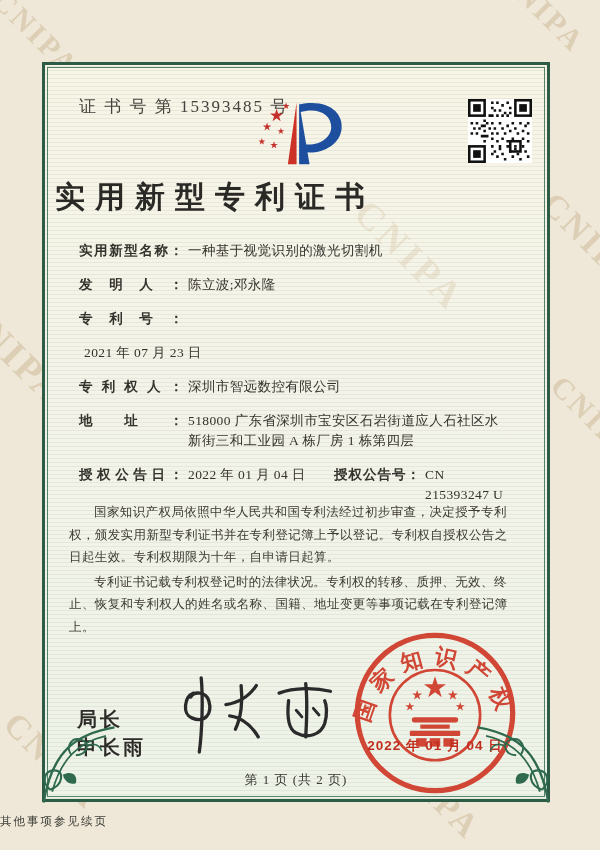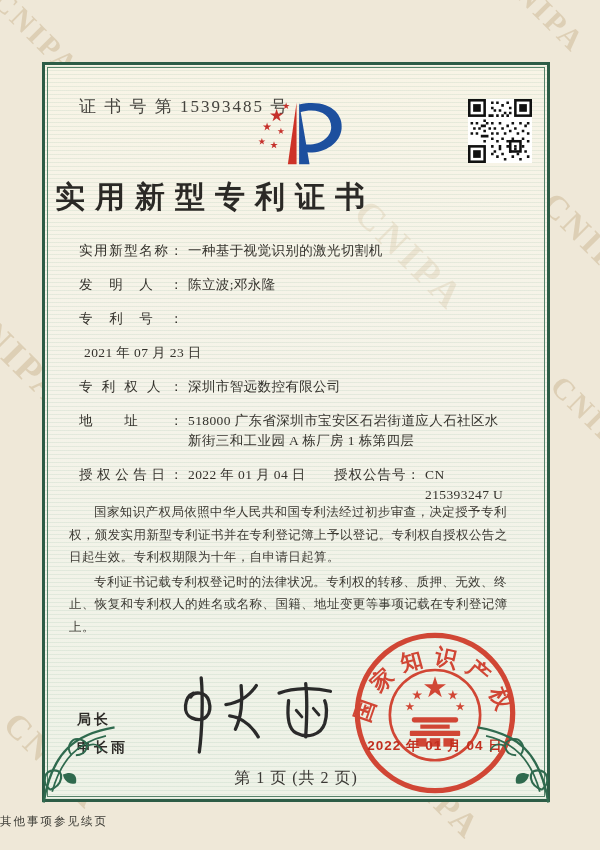--- a/index.html
+++ b/index.html
@@ -46,47 +46,47 @@
   .qr { position:absolute; right:15px; top:34px; width:64px; height:64px; }
   .title {
     position:absolute; top:112px; left:0; width:100%;
     text-align:left; font-size:30px; font-weight:bold;
     letter-spacing:10px; text-indent:10px; color:#2b2926;
   }
   .fields { position:absolute; top:176px; left:34px; right:36px; }
   .field-row { display:flex; font-size:13.5px; color:#34322c; line-height:20px; margin-bottom:14px; }
   .field-label {
     width:104px; flex:none;
-    text-align:justify; text-align-last:justify; text-justify:inter-character;
+    text-align:justify; text-align-last:justify; text-justify:inter-character;font-weight:bold;
   }
   .field-value { flex:1; margin-left:5px; letter-spacing:0.4px; }
   .grant-row { display:flex; font-size:13.5px; color:#34322c; line-height:20px; }
   .grant-left { display:flex; width:255px; flex:none; }
   .grant-right { display:flex; flex:1; }
   .grant-right .field-label { width:86px; }
   .paragraphs {
     position:absolute; top:436px; left:24px; right:32px;
     font-size:12.5px; line-height:1.8; color:#3c3a33; letter-spacing:0.4px;
   }
   .paragraphs p { margin:0 0 2px 0; text-indent:2em; }
   .director {
     position:absolute; left:32px; top:640px;
     font-family:"Liberation Sans",sans-serif; font-weight:bold;
-    font-size:14px; line-height:28px; letter-spacing:3px; color:#2e2c28;
+    font-size:20px; line-height:28px; letter-spacing:3px; color:#2e2c28;
   }
   .signature { position:absolute; left:122px; top:606px; width:190px; height:88px; }
   .seal { position:absolute; left:306px; top:564px; width:168px; height:168px; opacity:0.93; }
   .seal-date {
     position:absolute; left:306px; top:672px; width:168px; text-align:center;
     font-family:"Liberation Sans",sans-serif; font-weight:bold;
     font-size:13.5px; letter-spacing:1px; color:#c22f1f;
   }
   .page-info {
     position:absolute; bottom:10px; left:0; width:100%; text-align:center;
-    font-size:16px; letter-spacing:1px; color:#3b3935;
+    font-size:13px; letter-spacing:1px; color:#3b3935;
   }
   .footer-note {
     position:absolute; top:814px; left:0; width:600px; text-align:left;
     font-size:11.5px; letter-spacing:2px; color:#41403a; z-index:2;
   }
   .flourish { position:absolute; width:86px; height:86px; z-index:3; }
   .flourish.fl-left { left:-10px; bottom:-10px; }
   .flourish.fl-right { right:-10px; bottom:-10px; transform:scaleX(-1); }
 </style>
 </head>

